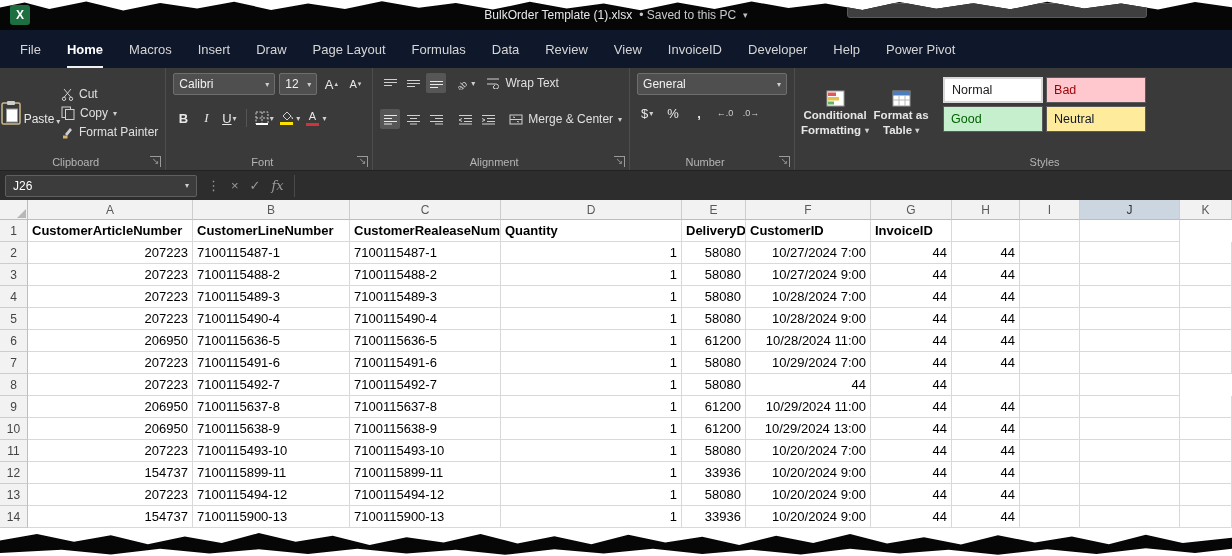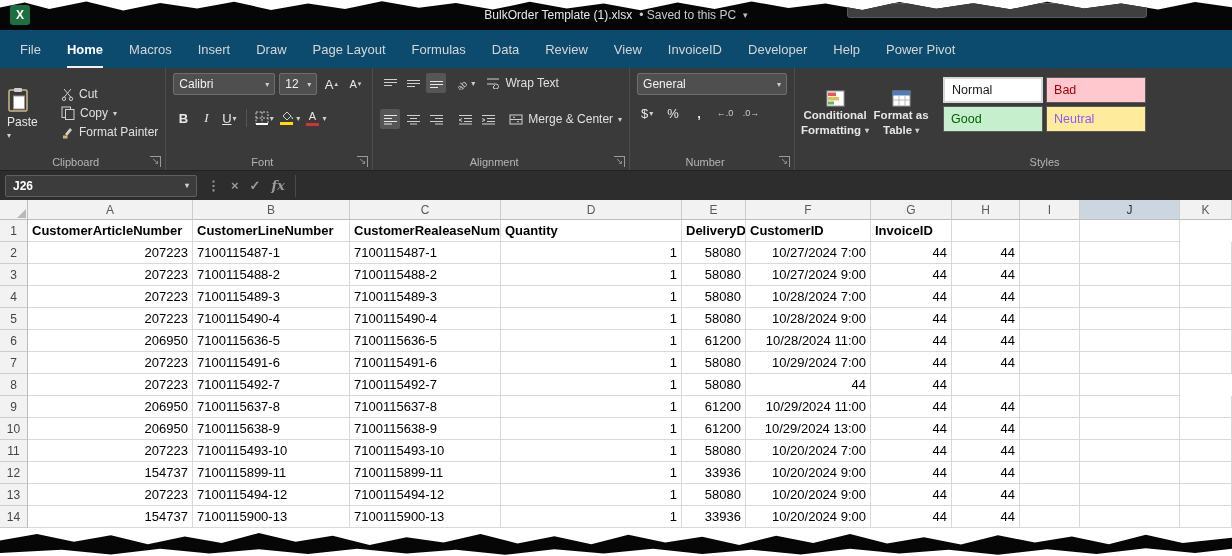--- a/index.html
+++ b/index.html
@@ -10,37 +10,37 @@
   .titlebar { position:relative; height:30px; background:#060606; flex:0 0 auto;
     clip-path: polygon(0 100%,0 25%,2% 8%,4% 30%,7% 5%,10% 35%,13% 10%,16% 28%,19% 6%,22% 33%,25% 12%,28% 30%,31% 4%,34% 26%,37% 10%,40% 32%,43% 6%,46% 28%,49% 12%,52% 34%,55% 8%,58% 30%,61% 5%,64% 27%,67% 12%,70% 33%,73% 7%,76% 29%,79% 11%,82% 31%,85% 6%,88% 28%,91% 12%,94% 32%,97% 7%,100% 24%,100% 100%);
     display:flex; align-items:center; }
   .app-icon { width:20px; height:20px; margin-left:10px; background:#1d6f42; border-radius:3px; color:#fff; font-weight:bold; font-size:12px; display:flex; align-items:center; justify-content:center; }
   .tb-center { position:absolute; left:0; right:0; top:0; bottom:0; display:flex; align-items:center; justify-content:center; gap:7px; color:#e8e8e8; font-size:12px; pointer-events:none; }
   .tb-status { color:#c9c9c9; }
   .tb-chev { color:#bdbdbd; font-size:9px; }
   .tb-frag { position:absolute; right:85px; top:3px; width:300px; height:15px; background:#3f3f3f; border:1px solid #5a5a5a; border-radius:3px; }
 
   
-  .menubar { height:38px; background:#0c4a6e; flex:0 0 auto; display:flex; align-items:stretch; }
+  .menubar { height:38px; background:#0f172a; flex:0 0 auto; display:flex; align-items:stretch; }
   .menu-tabs { display:flex; align-items:stretch; gap:26px; padding:0 0 0 20px; }
   .menu-tab { display:flex; align-items:center; color:#d6d6d6; font-size:13px; cursor:default; border-bottom:2px solid transparent; padding-top:2px; }
   .menu-tab.active { color:#ffffff; font-weight:bold; border-bottom:2px solid #f0f0f0; }
 
   
   .ribbon { height:102px; background:#3a3a3a; flex:0 0 auto; display:flex; overflow:hidden; }
   .rgroup { position:relative; border-right:1px solid #4d4d4d; padding:5px 7px 17px 7px; display:flex; flex-direction:column; }
   .rgroup:last-child { border-right:none; }
   .glabel { position:absolute; bottom:2px; left:0; right:14px; text-align:center; font-size:11px; color:#b5b5b5; }
   .launcher { position:absolute; bottom:3px; right:4px; font-size:9px; color:#9a9a9a; border-top:1px solid #9a9a9a; border-right:1px solid #9a9a9a; padding:0 1px 1px 2px; line-height:9px; }
   .chev { font-size:8px; color:#cfcfcf; }
   .row { display:flex; align-items:center; }
   .g-body { flex:1; }
 
   
-  .paste-btn { width:46px; display:flex; flex-direction:column; align-items:flex-start; justify-content:center; gap:2px; color:#e8e8e8; font-size:12px; border-radius:3px; }
+  .paste-btn { width:46px; display:flex; flex-direction:row; align-items:flex-end; justify-content:center; gap:2px; color:#e8e8e8; font-size:12px; border-radius:3px; }
   .small-col { display:flex; flex-direction:column; justify-content:flex-start; gap:5px; margin-left:8px; }
   .small-btn { display:flex; align-items:center; gap:5px; color:#e0e0e0; font-size:12px; white-space:nowrap; }
 
   
   .g-font .g-body { display:flex; flex-direction:column; gap:6px; justify-content:flex-start; }
   .combo { height:22px; background:#4f4f4f; border:1px solid #6e6e6e; border-radius:2px; color:#f2f2f2; font-size:12px; display:flex; align-items:center; justify-content:space-between; padding:0 5px; }
   .font-name { width:102px; }
   .font-size { width:38px; }
   .tbtn { min-width:20px; height:20px; display:flex; align-items:center; justify-content:center; color:#e8e8e8; font-size:13px; gap:1px; border-radius:2px; }
   .tiny { font-size:7px; color:#cfcfcf; }
@@ -62,21 +62,21 @@
   .dec-txt { font-size:9px; color:#cfcfcf; white-space:nowrap; }
 
   
   .big-btn { width:66px; display:flex; flex-direction:column; align-items:center; justify-content:center; gap:2px; color:#e6e6e6; font-size:11.5px; line-height:13px; text-align:center; }
   .g-bigs .g-body { display:flex; }
   .style-gallery { display:grid; grid-template-columns:100px 100px; grid-auto-rows:26px; gap:3px; align-content:start; padding-top:4px; }
   .style-chip { font-size:12.5px; display:flex; align-items:center; padding:0 7px; border:1px solid #5a5a5a; }
   .style-chip.selected { border:2px solid #d8d8d8; }
 
   
-  .fbar { height:30px; background:#2d2d2d; border-top:1px solid #222; flex:0 0 auto; display:flex; align-items:center;font-weight:bold; }
+  .fbar { height:30px; background:#2d2d2d; border-top:1px solid #222; flex:0 0 auto; display:flex; align-items:center; }
   .namebox { width:192px; height:22px; margin-left:5px; background:#3c3c3c; border:1px solid #5f5f5f; border-radius:2px; color:#fff; font-size:12px; display:flex; align-items:center; justify-content:space-between; padding:0 7px; }
   .fx-tools { display:flex; align-items:center; gap:11px; color:#9a9a9a; font-size:13px; margin:0 10px; }
   .fx-lbl i { font-family:"DejaVu Serif", serif; }
   .fvalue { flex:1; height:22px; border-left:1px solid #4a4a4a; color:#fff; font-size:12px; padding:0 8px; display:flex; align-items:center; }
 
   
   .sheet { position:relative; flex:1; background:#fff; overflow:hidden;
     --cols:28px 165px 157px 151px 181px 64px 125px 81px 68px 60px 100px 52px; }
   .col-row { display:grid; grid-template-columns:var(--cols); height:20px; }
   .corner { background:#f2f2f2; border-right:1px solid #bdbdbd; border-bottom:1px solid #bdbdbd; position:relative; }
@@ -436,21 +436,21 @@
             </span>
         </div>
       </div>
     </div>
 
     <div class="rgroup" style="border-right:none;">
       <div class="g-body style-gallery">
           <div class="style-chip selected" style="background: rgb(255, 255, 255); color: rgb(26, 26, 26);">Normal</div>
           <div class="style-chip" style="background: rgb(255, 199, 206); color: rgb(156, 0, 6);">Bad</div>
           <div class="style-chip" style="background: rgb(198, 239, 206); color: rgb(0, 97, 0);">Good</div>
-          <div class="style-chip" style="background: rgb(255, 235, 156); color: #8b5cf6;">Neutral</div>
+          <div class="style-chip" style="background: rgb(255, 235, 156); color: #0f172a;">Neutral</div>
         </div>
       <span class="glabel" style="right:0;">Styles</span>
     </div>
 
   </div>
 
   <div class="fbar">
     <div class="namebox">
       <span>J26</span>
       <span class="chev">▾</span>

